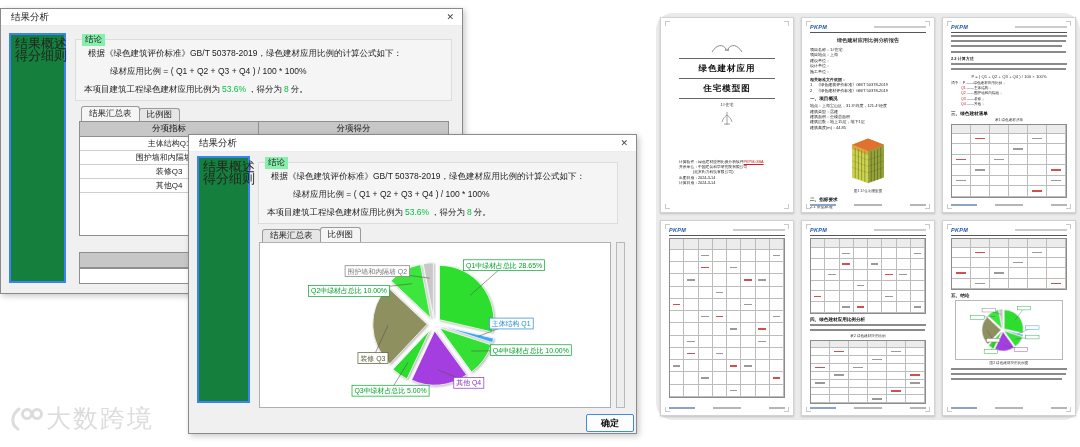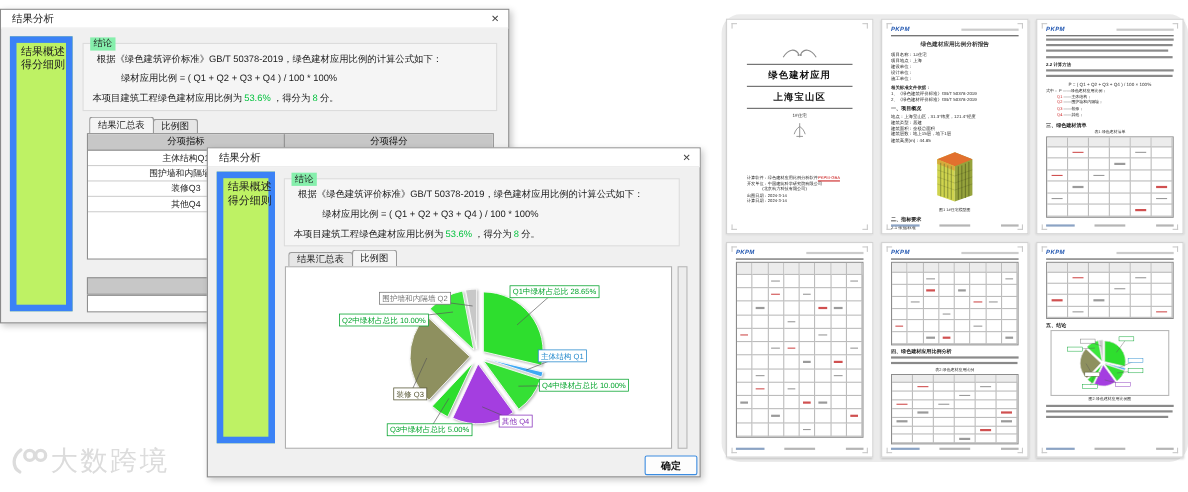--- a/index.html
+++ b/index.html
@@ -9,22 +9,22 @@
   
   .dialog{position:absolute;background:#f0f0f0;border:1px solid #8a8a8a;
     box-shadow:2px 2px 6px rgba(0,0,0,.22);}
   .dialog.back{left:0px;top:8px;width:461px;height:284px;z-index:2;}
   .dialog.front{left:188px;top:134px;width:447px;height:298px;z-index:3;}
   .titlebar{position:absolute;left:0;right:0;top:0;height:17px;background:#fff;
     border-bottom:1px solid #ececec;display:flex;align-items:center;
     justify-content:space-between;padding:0 8px 0 10px;box-sizing:border-box;}
   .titlebar .t{font-size:9.5px;color:#222;}
   .titlebar .x{font-size:9px;color:#444;cursor:default;line-height:9px;}
-  .side-list{position:absolute;background:#bef264;border:6px solid #3b82f6;
-    font-size:10px;padding:3px 0 0 4px;box-sizing:border-box;color:#222;}
+  .side-list{position:absolute;background:#15803d;border:2px solid #3b82f6;
+    font-size:13px;padding:3px 0 0 4px;box-sizing:border-box;color:#222;}
   .side-list .it{line-height:11.5px;white-space:nowrap;}
   .gbox{position:absolute;border:1px solid #dcdcdc;background:#f5f5f5;box-sizing:border-box;}
   .gbox .legend{position:absolute;top:-6px;left:6px;background:#86efac;padding:0 3px;
     font-size:8.5px;color:#222;}
   .gline{position:absolute;font-size:8.5px;white-space:nowrap;color:#1a1a1a;}
   .grn{color:#00c23c;margin:0 2px;}
   .tabs{position:absolute;display:flex;align-items:flex-end;height:14px;}
   .tab{height:12px;border:1px solid #9a9a9a;border-bottom:none;background:#e6e6e6;
     font-size:8.5px;padding:0 7px;display:flex;align-items:center;
     border-radius:3px 3px 0 0;margin-right:-1px;color:#222;margin-top:16px;}
@@ -120,21 +120,21 @@
       <div class="cm br"></div>
       <div class="p1-center">
         <svg width="36" height="12" viewBox="0 0 36 12">
           <path d="M3 10 C8 2 14 2 17 7 M33 10 C28 2 22 2 19 7" fill="none" stroke="#8a8a8a" stroke-width="1"></path>
           <circle cx="17" cy="8" r="1" fill="#8a8a8a"></circle>
             <circle cx="19" cy="8" r="1" fill="#8a8a8a"></circle>
         </svg>
         <div class="p1-rule"></div>
         <div class="p1-title">绿色建材应用</div>
         <div class="p1-rule"></div>
-        <div class="p1-title">上海宝山区</div>
+        <div class="p1-title">住宅模型图</div>
         <div class="p1-rule"></div>
         <div class="p1-sub">1#住宅</div>
         <svg width="14" height="16" viewBox="0 0 14 16" style="margin-top:4px">
           <path d="M7 1 L7 14 M7 4 C4 6 3 8 2 11 M7 4 C10 6 11 8 12 11 M4 13 L10 13" fill="none" stroke="#8a8a8a" stroke-width="0.8"></path>
         </svg>
       </div>
       <div class="p1-foot">
         <div class="t4"><span>计算软件：绿色建材应用比例分析软件</span><span class="redtx">PKPM-GBA</span></div>
         <div class="t4">开发单位：中国建筑科学研究院有限公司</div>
         <div class="t4" style="padding-left:14px">(北京构力科技有限公司)</div>

